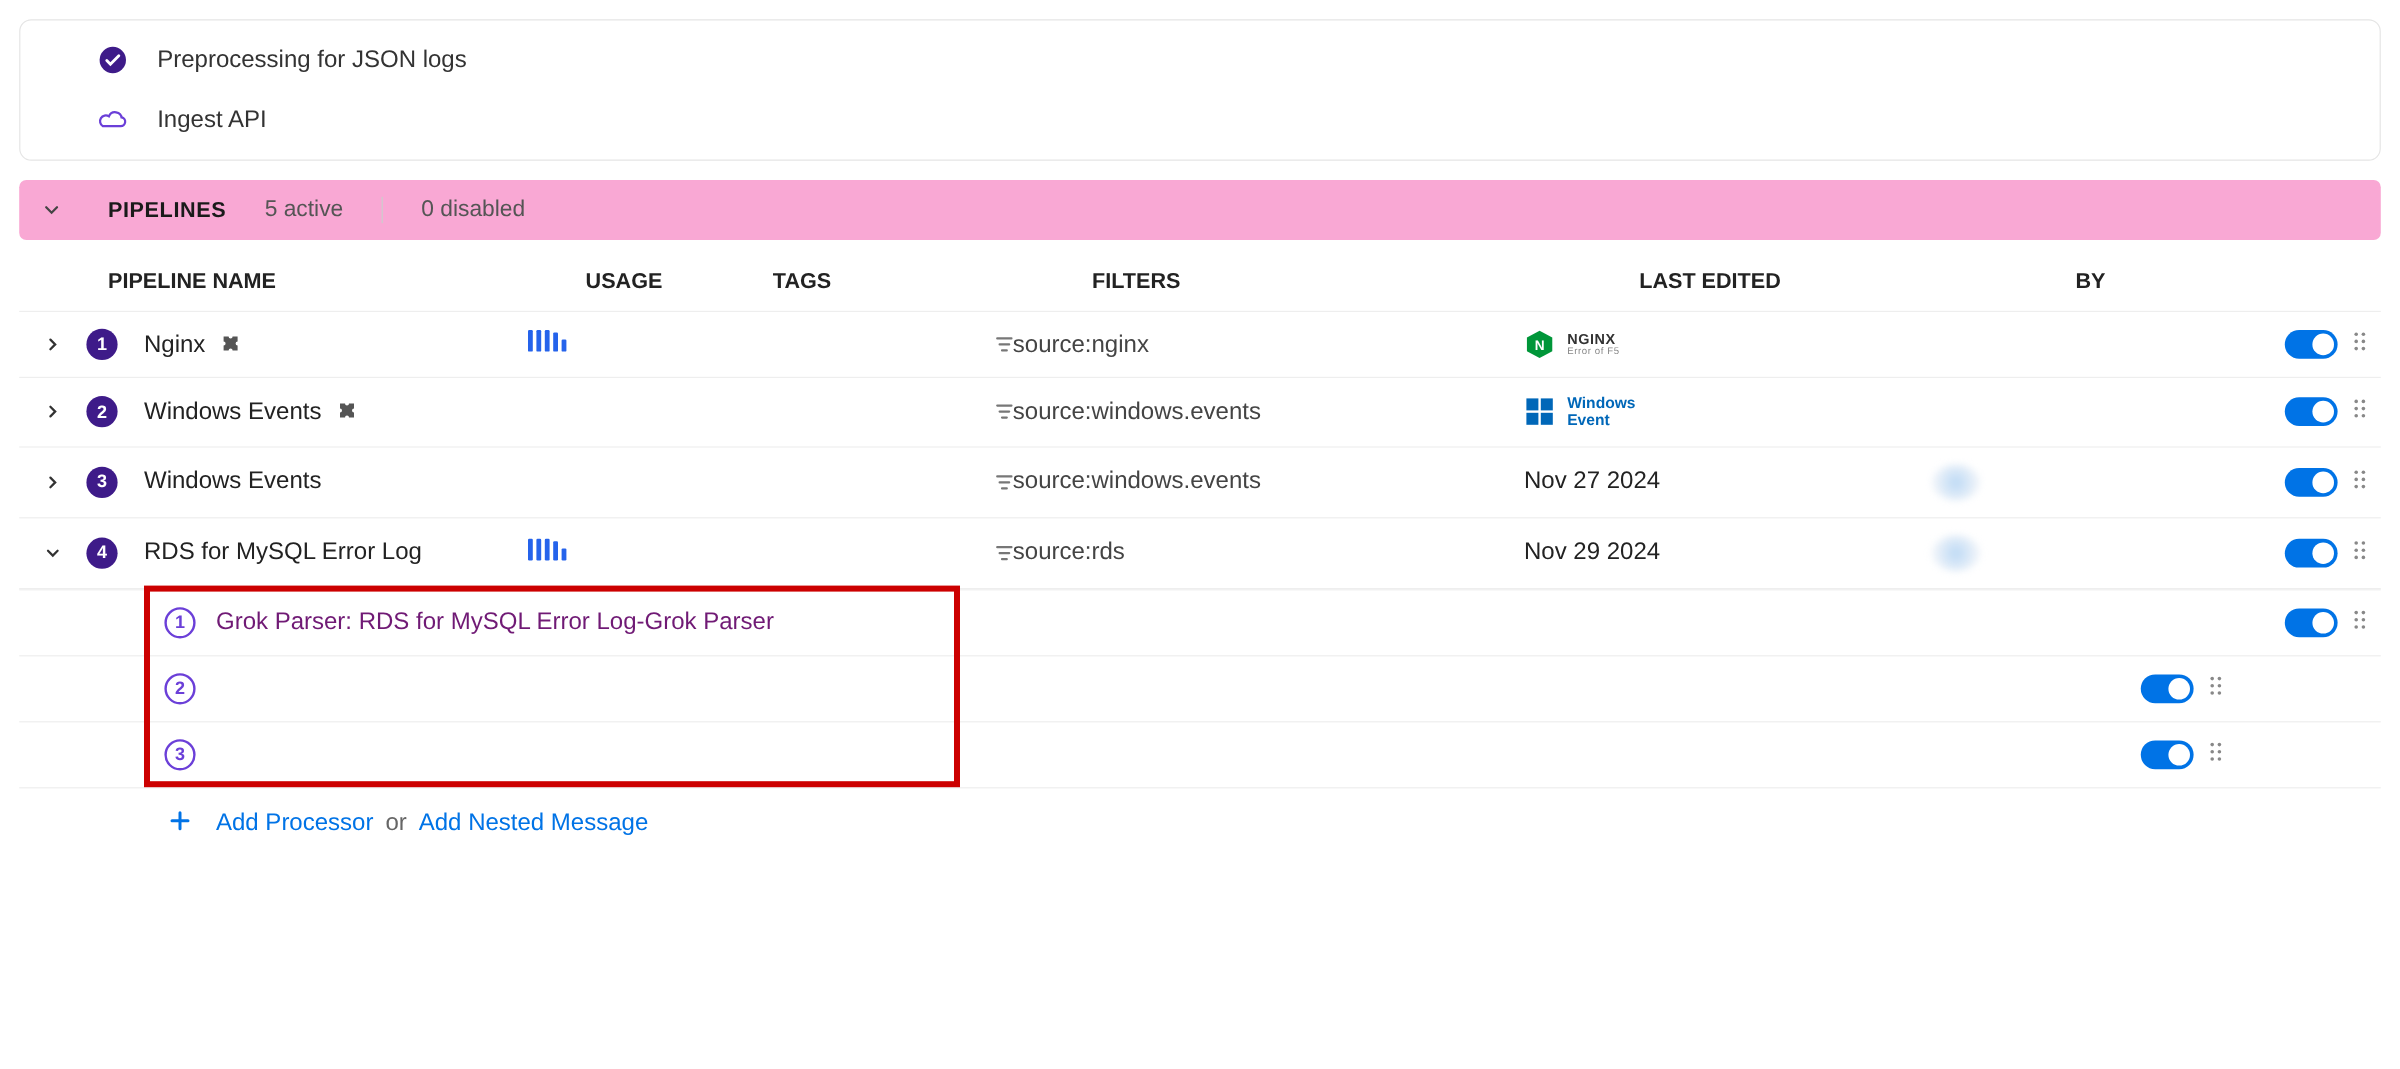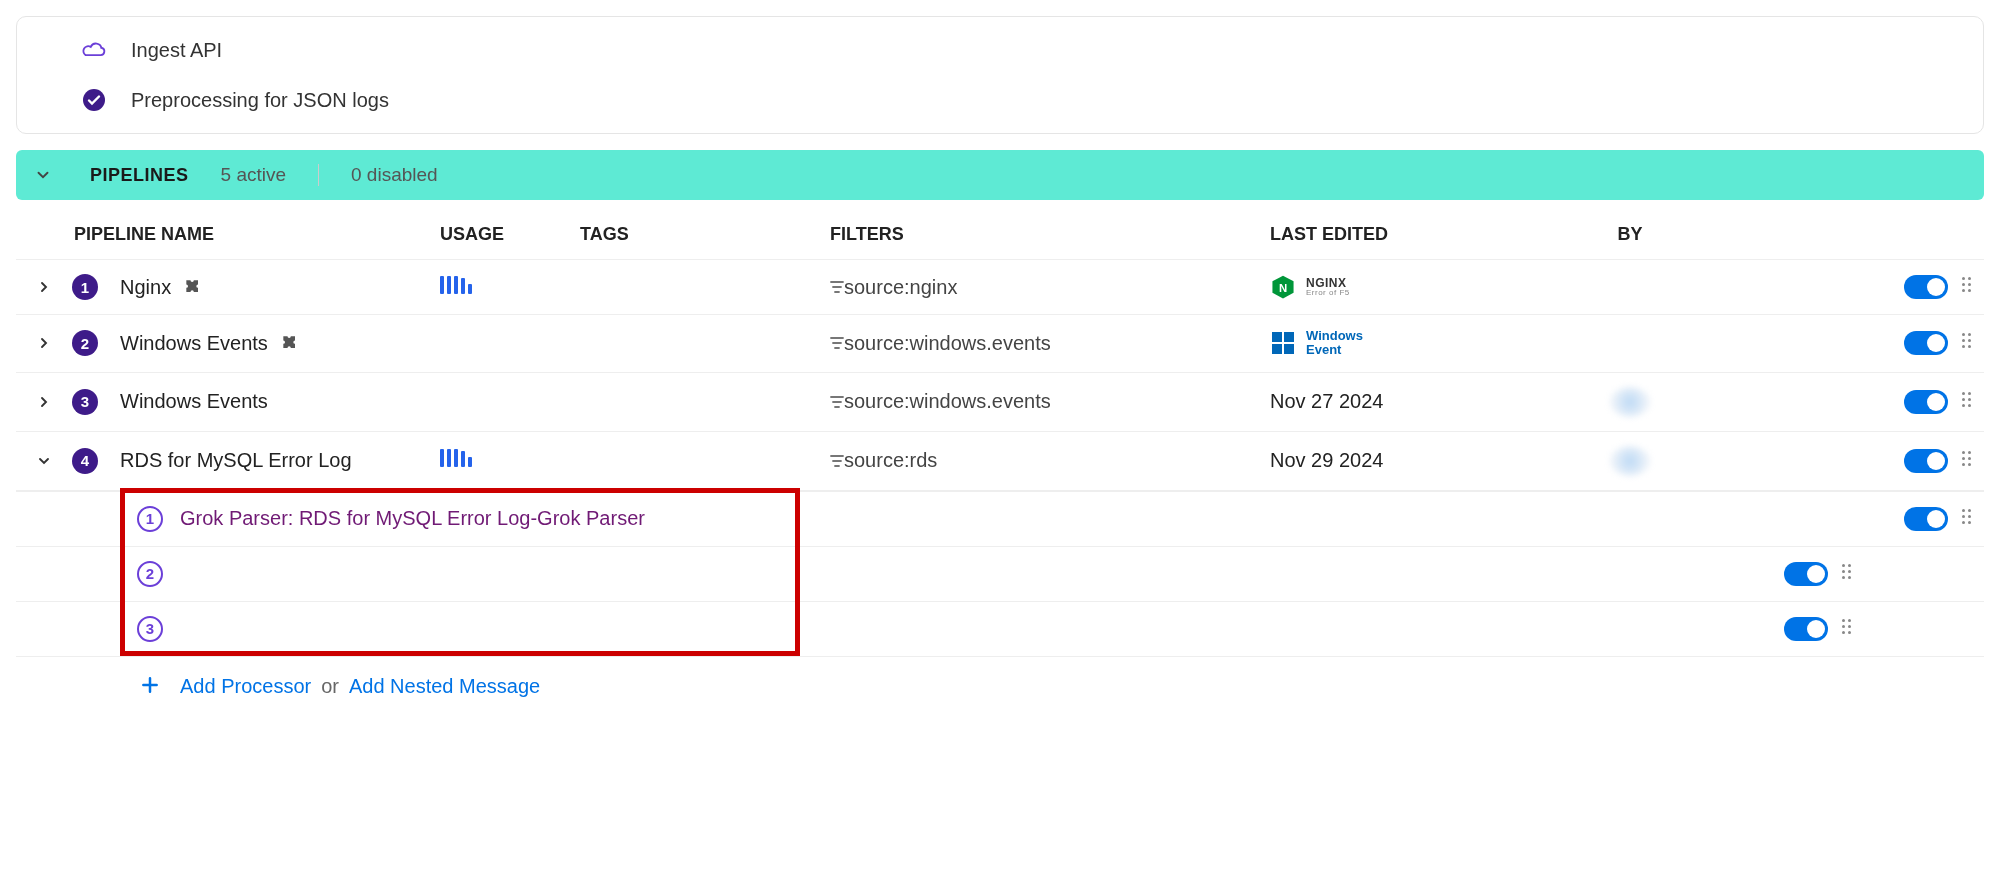--- a/index.html
+++ b/index.html
@@ -3,27 +3,27 @@
   <meta charset="utf-8">
   <style>
     * { box-sizing: border-box; margin: 0; padding: 0; font-family: -apple-system, BlinkMacSystemFont, "Segoe UI", Helvetica, Arial, sans-serif; }
     body { background: #fff; color: #1a1a1a; padding: 16px; }
     .header-card { border: 1px solid #e5e5e5; border-radius: 10px; padding: 8px 0; margin-bottom: 16px; }
     .header-row { display: flex; align-items: center; padding: 12px 24px 12px 64px; gap: 24px; }
     .icon-circle { width: 26px; height: 26px; display: inline-flex; align-items: center; justify-content: center; flex-shrink: 0; }
     .cloud-icon { width: 28px; height: 20px; }
     .check-circle { width: 24px; height: 24px; }
     .header-text { font-size: 20px; color: #333; }
-    .pipelines-bar { background: #5eead4; border-radius: 6px; padding: 14px 18px; display: flex; align-items: center; gap: 32px; }
+    .pipelines-bar { background: #f9a8d4; border-radius: 6px; padding: 14px 18px; display: flex; align-items: center; gap: 32px; }
     .chevron { width: 18px; height: 18px; display: inline-flex; align-items: center; justify-content: center; color: #555; cursor: pointer; margin-right: 6px; }
     .pipelines-title { font-weight: 700; font-size: 18px; letter-spacing: 0.5px; }
     .divider-v { width: 1px; height: 22px; background: #ccc; }
     .muted { color: #555; font-size: 19px; }
     .table { margin-top: 10px; }
-    .thead { display: grid; grid-template-columns: 56px 48px 320px 140px 250px 440px 280px 160px 1fr; padding: 14px 0; font-weight: 700; font-size: 18px; color: #222; }
+    .thead { display: grid; grid-template-columns: 56px 48px 320px 140px 250px 440px 280px 160px 1fr; padding: 14px 0; font-weight: 700; font-size: 18px; color: #222; gap: 16px; }
     .th-name { grid-column: 2 / 4; padding-left: 2px; }
     .row { display: grid; grid-template-columns: 56px 48px 320px 140px 250px 440px 280px 160px 1fr; align-items: center; border-top: 1px solid #eee; padding: 14px 0; font-size: 20px; }
     .row:last-child { border-bottom: 1px solid #eee; }
     .caret-cell { display: flex; justify-content: center; align-items: center; color: #333; cursor: pointer; }
     .badge-num { width: 26px; height: 26px; background: #3e1b89; border-radius: 50%; color: #fff; font-size: 15px; font-weight: 700; display: inline-flex; align-items: center; justify-content: center; }
     .badge-num.outline { background: #fff; border: 2px solid #6b3fd8; color: #6b3fd8; }
     .pname { display: inline-flex; align-items: center; gap: 12px; color: #222; }
     .puzzle-icon { width: 20px; height: 20px; color: #666; }
     .usage-bars { display: inline-flex; gap: 3px; align-items: flex-end; height: 18px; }
     .usage-bars span { width: 4px; background: #2563eb; border-radius: 1px; display: inline-block; }
@@ -51,34 +51,34 @@
     .add-links { display: inline-flex; gap: 10px; align-items: baseline; }
     .link { color: #0073e6; cursor: pointer; }
     .or-text { color: #666; }
   </style>
 </head>
 <body>
 
 <div class="header-card">
   <div class="header-row">
     <span class="icon-circle">
-      <svg class="cloud-icon" viewBox="0 0 28 20">
-          <path d="M22 8.5a6 6 0 00-11.5-1.8A4.5 4.5 0 005 15.5h16a4 4 0 001-7.9z" fill="none" stroke="#6b3fd8" stroke-width="2"></path>
-        </svg>
-    </span>
-    <span class="header-text">Ingest API</span>
-  </div>
-  <div class="header-row">
-    <span class="icon-circle">
       <svg class="check-circle" viewBox="0 0 24 24">
           <circle cx="12" cy="12" r="11" fill="#3e1b89"></circle>
           <path d="M7 12.5l3 3 7-7" stroke="#fff" stroke-width="2.4" fill="none" stroke-linecap="round"></path>
         </svg>
     </span>
     <span class="header-text">Preprocessing for JSON logs</span>
+  </div>
+  <div class="header-row">
+    <span class="icon-circle">
+      <svg class="cloud-icon" viewBox="0 0 28 20">
+          <path d="M22 8.5a6 6 0 00-11.5-1.8A4.5 4.5 0 005 15.5h16a4 4 0 001-7.9z" fill="none" stroke="#6b3fd8" stroke-width="2"></path>
+        </svg>
+    </span>
+    <span class="header-text">Ingest API</span>
   </div>
 </div>
 
 <div class="pipelines-bar">
   <span class="chevron">
     <svg width="18" height="18" viewBox="0 0 24 24">
         <path d="M6 9l6 6 6-6" stroke="#444" stroke-width="2.5" fill="none" stroke-linecap="round"></path>
       </svg>
   </span>
   <span class="pipelines-title">PIPELINES</span>

